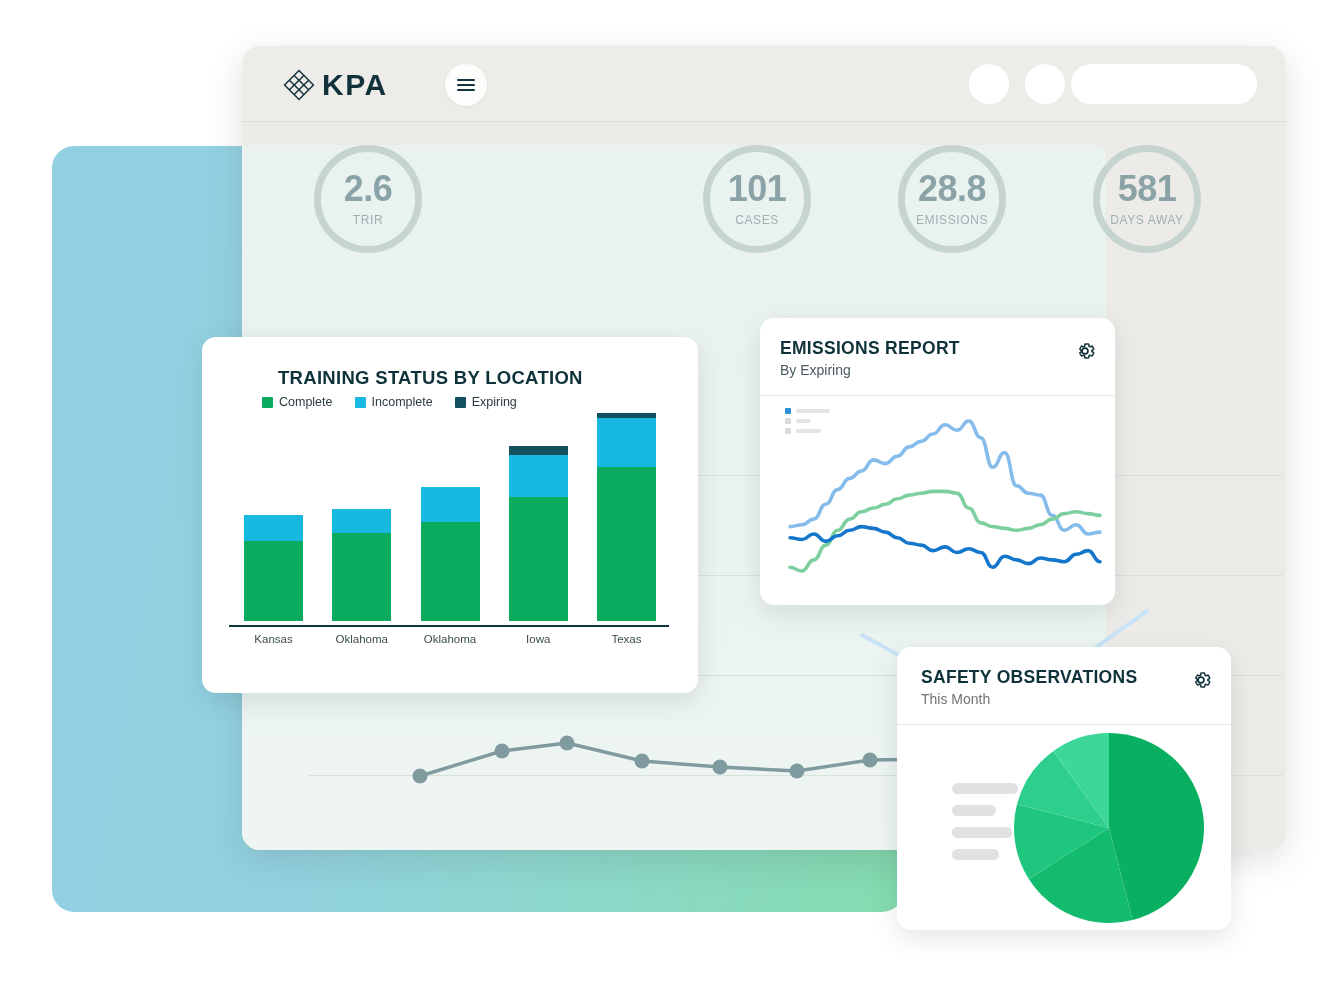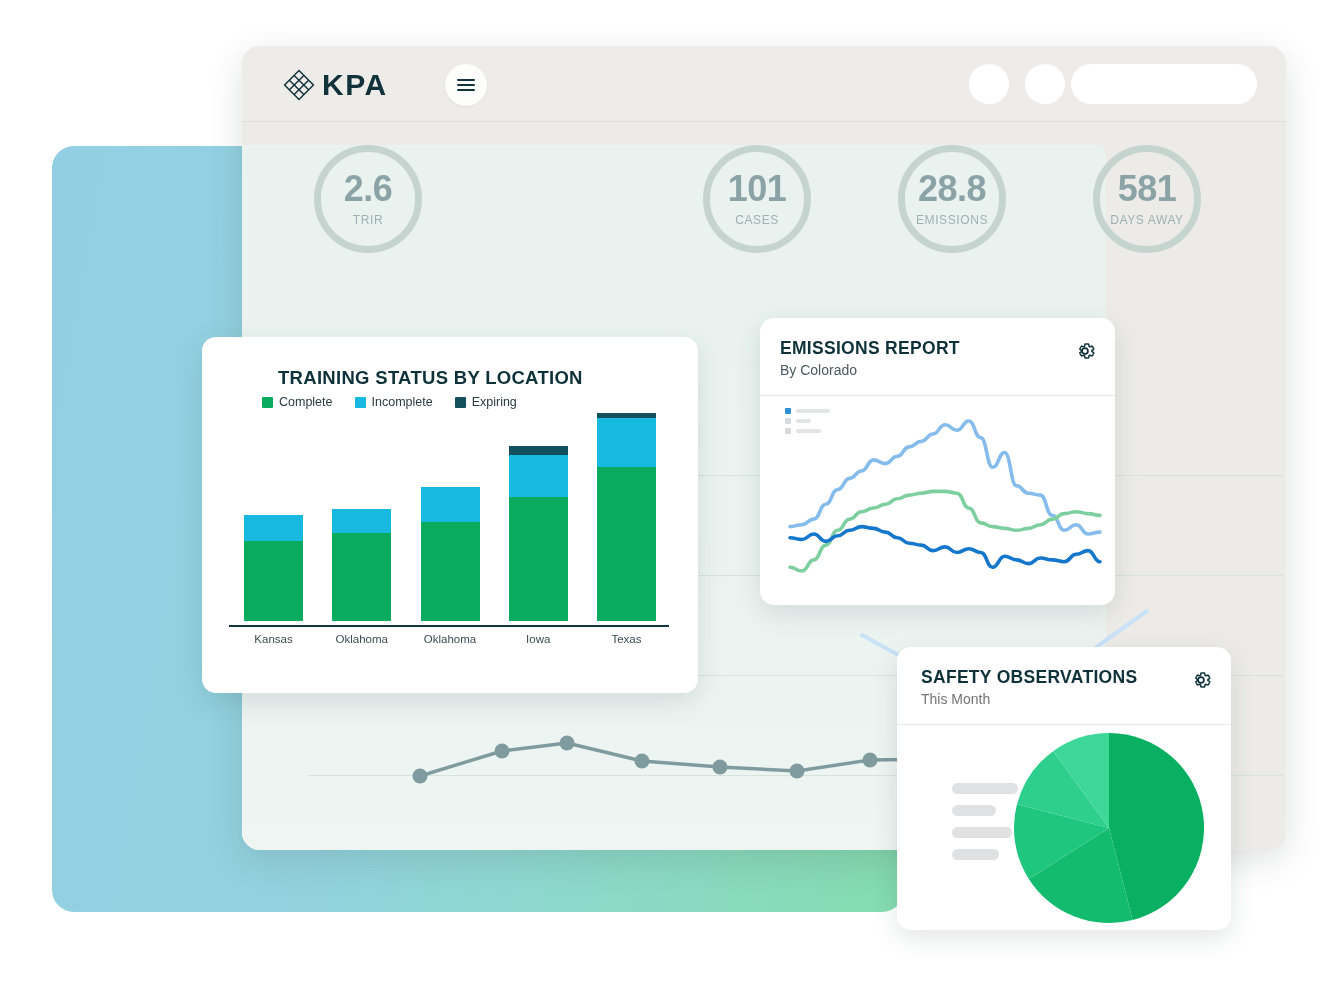--- a/index.html
+++ b/index.html
@@ -284,21 +284,21 @@
         <span>Oklahoma</span>
         <span>Oklahoma</span>
         <span>Iowa</span>
         <span>Texas</span>
       </div>
   </div>
 
   <div class="card" id="emissions-card">
     <div class="em-head">
       <div class="em-title">EMISSIONS REPORT</div>
-      <div class="em-sub">By Colorado</div>
+      <div class="em-sub">By Expiring</div>
       <svg class="gear" viewBox="0 0 24 24">
         <path d="M12 8.2a3.8 3.8 0 100 7.6 3.8 3.8 0 000-7.6zm0 5.9a2.1 2.1 0 110-4.2 2.1 2.1 0 010 4.2z" fill="#11333c"></path>
         <path d="M20.4 13.4l-1.5-.9a7 7 0 000-1l1.5-.9a.7.7 0 00.26-.9l-1.3-2.2a.7.7 0 00-.88-.3l-1.6.66a7 7 0 00-.87-.5l-.22-1.72a.7.7 0 00-.69-.6h-2.6a.7.7 0 00-.69.6l-.22 1.72c-.3.14-.6.31-.87.5l-1.6-.66a.7.7 0 00-.88.3L6.94 9.7a.7.7 0 00.26.9l1.5.9a7 7 0 000 1l-1.5.9a.7.7 0 00-.26.9l1.3 2.25a.7.7 0 00.88.3l1.6-.66c.28.19.57.36.87.5l.22 1.72a.7.7 0 00.69.6h2.6a.7.7 0 00.69-.6l.22-1.72c.3-.14.6-.31.87-.5l1.6.66a.7.7 0 00.88-.3l1.3-2.25a.7.7 0 00-.26-.9z" fill="none" stroke="#11333c" stroke-width="1.5" stroke-linejoin="round"></path>
       </svg>
     </div>
     <div class="em-body">
       <div class="mini-legend">
         <div class="ml-row">
           <div class="ml-sq" style="background:#2d8fd6"></div>
           <div class="ml-bar" style="width:34px"></div>

